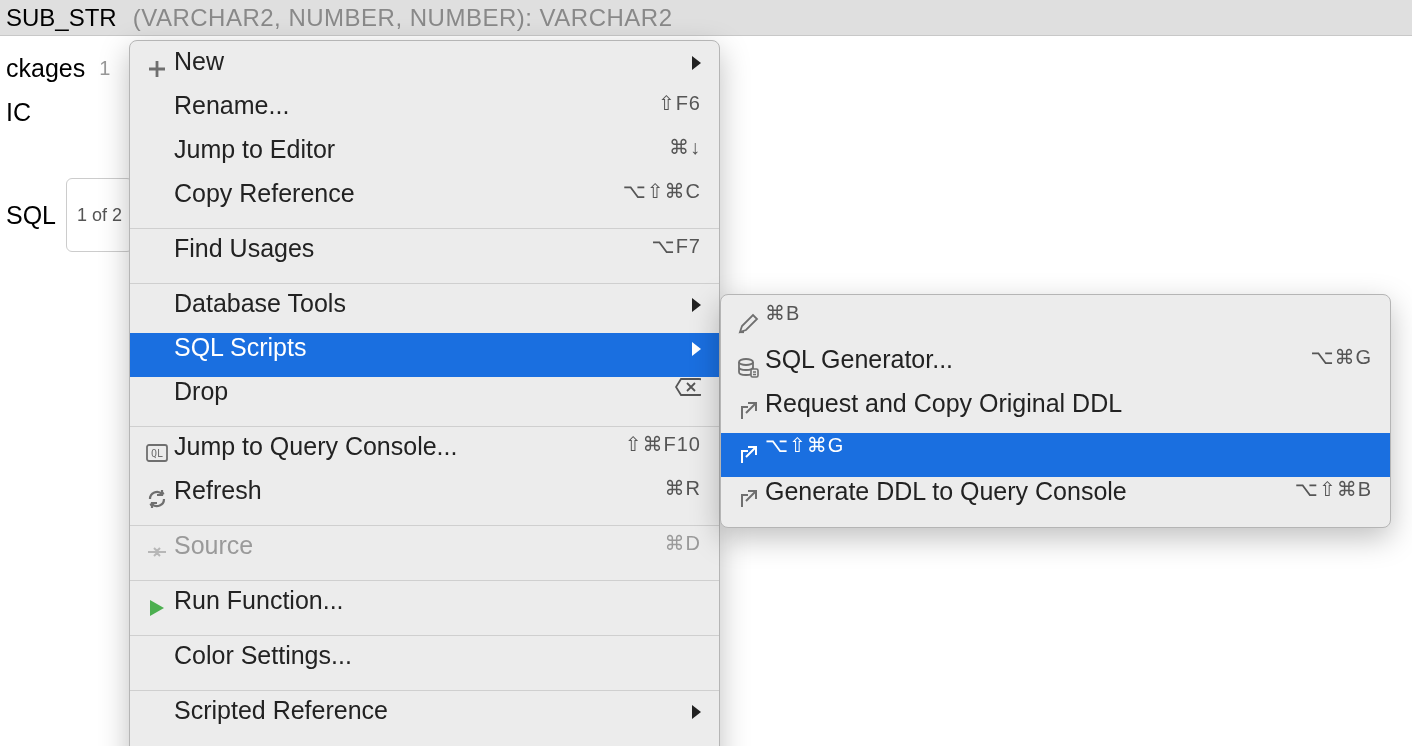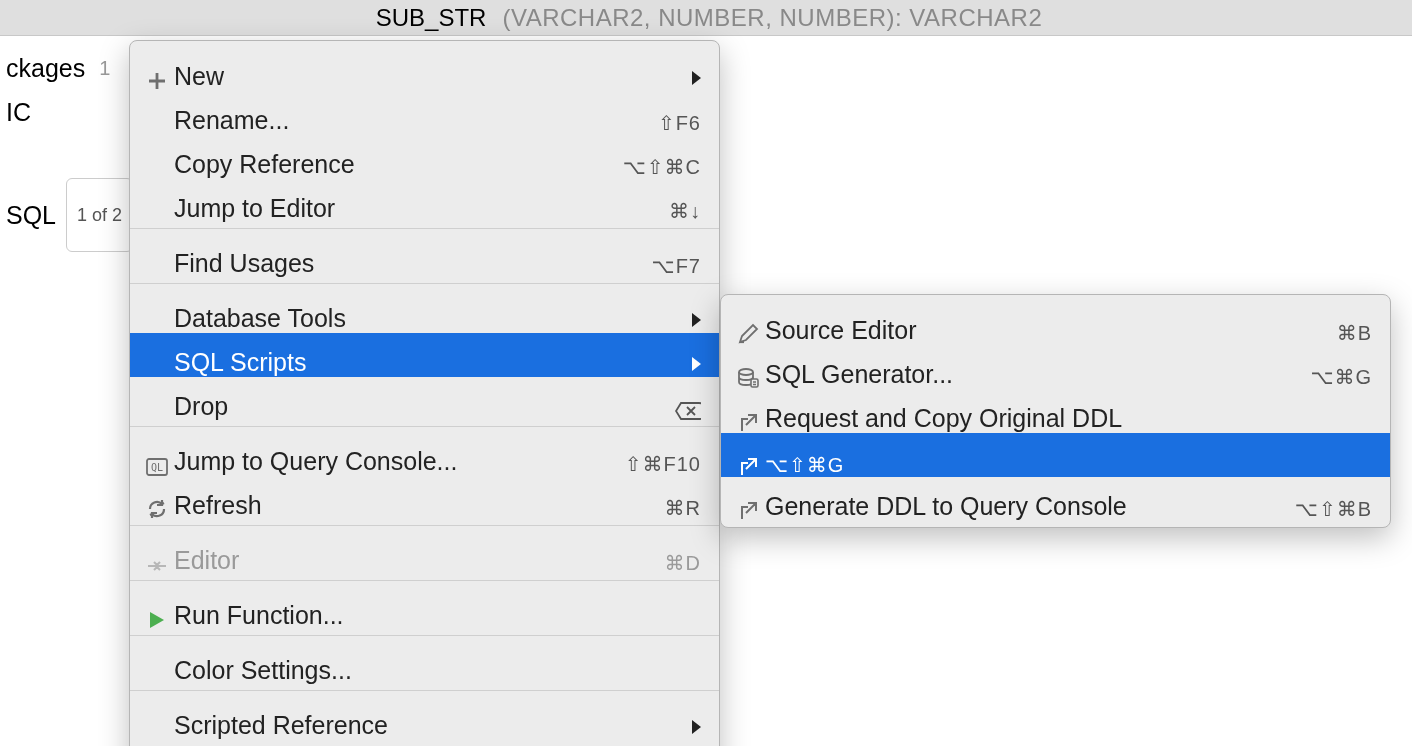--- a/index.html
+++ b/index.html
@@ -14,21 +14,20 @@
     color: #000;
   }
   .header-bar {
     height: 36px;
     background: #dfdfdf;
     border-bottom: 1px solid #c8c8c8;
     display: flex;
     align-items: center;
     padding-left: 6px;
     font-size: 24px;
-    justify-content: center;
   }
   .header-bar .sig {
     color: #898989;
     margin-left: 16px;
     letter-spacing: 0.5px;
   }
   .tree-area {
     padding: 10px 6px;
     font-size: 25px;
     line-height: 44px;
@@ -56,21 +55,21 @@
     background: #ececec;
     border: 1px solid #b5b5b5;
     border-radius: 8px;
     box-shadow: 0 10px 30px rgba(0,0,0,0.25);
     padding: 6px 0;
   }
   .ctx1 { left: 129px; top: 40px; width: 591px; }
   .ctx2 { left: 720px; top: 294px; width: 671px; }
   .menu-item {
     display: flex;
-    align-items: flex-end;
+    align-items: flex-start;
     height: 44px;
     padding: 0 18px 0 10px;
     cursor: default;
     color: #222;
   }
   .menu-item .icon-slot {
     width: 34px;
     display: flex;
     align-items: center;
     justify-content: center;
@@ -127,27 +126,27 @@
     <span class="label">New</span>
     <span class="sub-arrow"></span>
   </div>
   <div class="menu-item">
     <span class="icon-slot"></span>
     <span class="label">Rename...</span>
     <span class="shortcut">⇧F6</span>
   </div>
   <div class="menu-item">
     <span class="icon-slot"></span>
+    <span class="label">Jump to Editor</span>
+    <span class="shortcut">⌘↓</span>
+  </div>
+  <div class="menu-item">
+    <span class="icon-slot"></span>
     <span class="label">Copy Reference</span>
     <span class="shortcut">⌥⇧⌘C</span>
-  </div>
-  <div class="menu-item">
-    <span class="icon-slot"></span>
-    <span class="label">Jump to Editor</span>
-    <span class="shortcut">⌘↓</span>
   </div>
   <div class="menu-sep"></div>
   <div class="menu-item">
     <span class="icon-slot"></span>
     <span class="label">Find Usages</span>
     <span class="shortcut">⌥F7</span>
   </div>
   <div class="menu-sep"></div>
   <div class="menu-item">
     <span class="icon-slot"></span>
@@ -190,21 +189,21 @@
     <span class="label">Refresh</span>
     <span class="shortcut">⌘R</span>
   </div>
   <div class="menu-sep"></div>
   <div class="menu-item disabled">
     <span class="icon-slot">
       <svg width="22" height="18" viewBox="0 0 22 18">
           <path d="M2 9h8M12 9h8M8 5l4 4-4 4M14 5l-4 4 4 4" fill="none" stroke="#b7b7b7" stroke-width="2"></path>
         </svg>
     </span>
-    <span class="label">Editor</span>
+    <span class="label">Source</span>
     <span class="shortcut">⌘D</span>
   </div>
   <div class="menu-sep"></div>
   <div class="menu-item">
     <span class="icon-slot">
       <svg width="18" height="20" viewBox="0 0 18 20">
           <path d="M2 2l14 8L2 18z" fill="#4caf50"></path>
         </svg>
     </span>
     <span class="label">Run Function...</span>
@@ -228,21 +227,20 @@
 </div>
 
 <div class="context-menu ctx2">
   <div class="menu-item">
     <span class="icon-slot">
       <svg width="22" height="22" viewBox="0 0 22 22">
           <path d="M3 19l2-6L16 2l4 4L9 17l-6 2z" fill="none" stroke="#6f6f6f" stroke-width="1.8"></path>
           <path d="M3 19h4" stroke="#6f6f6f" stroke-width="2.2"></path>
         </svg>
     </span>
-    <span class="label">Source Editor</span>
     <span class="shortcut">⌘B</span>
   </div>
   <div class="menu-item">
     <span class="icon-slot">
       <svg width="22" height="22" viewBox="0 0 22 22">
           <ellipse cx="9" cy="5" rx="7" ry="3" fill="none" stroke="#6f6f6f" stroke-width="1.8"></ellipse>
           <path d="M2 5v10c0 1.7 3.1 3 7 3s7-1.3 7-3V5M2 10c0 1.7 3.1 3 7 3s7-1.3 7-3" fill="none" stroke="#6f6f6f" stroke-width="1.8"></path>
           <rect x="14" y="12" width="7" height="8" rx="1.5" fill="#ececec" stroke="#6f6f6f" stroke-width="1.6"></rect>
           <path d="M16 15h3M16 17.5h3" stroke="#6f6f6f" stroke-width="1.4"></path>
         </svg>

